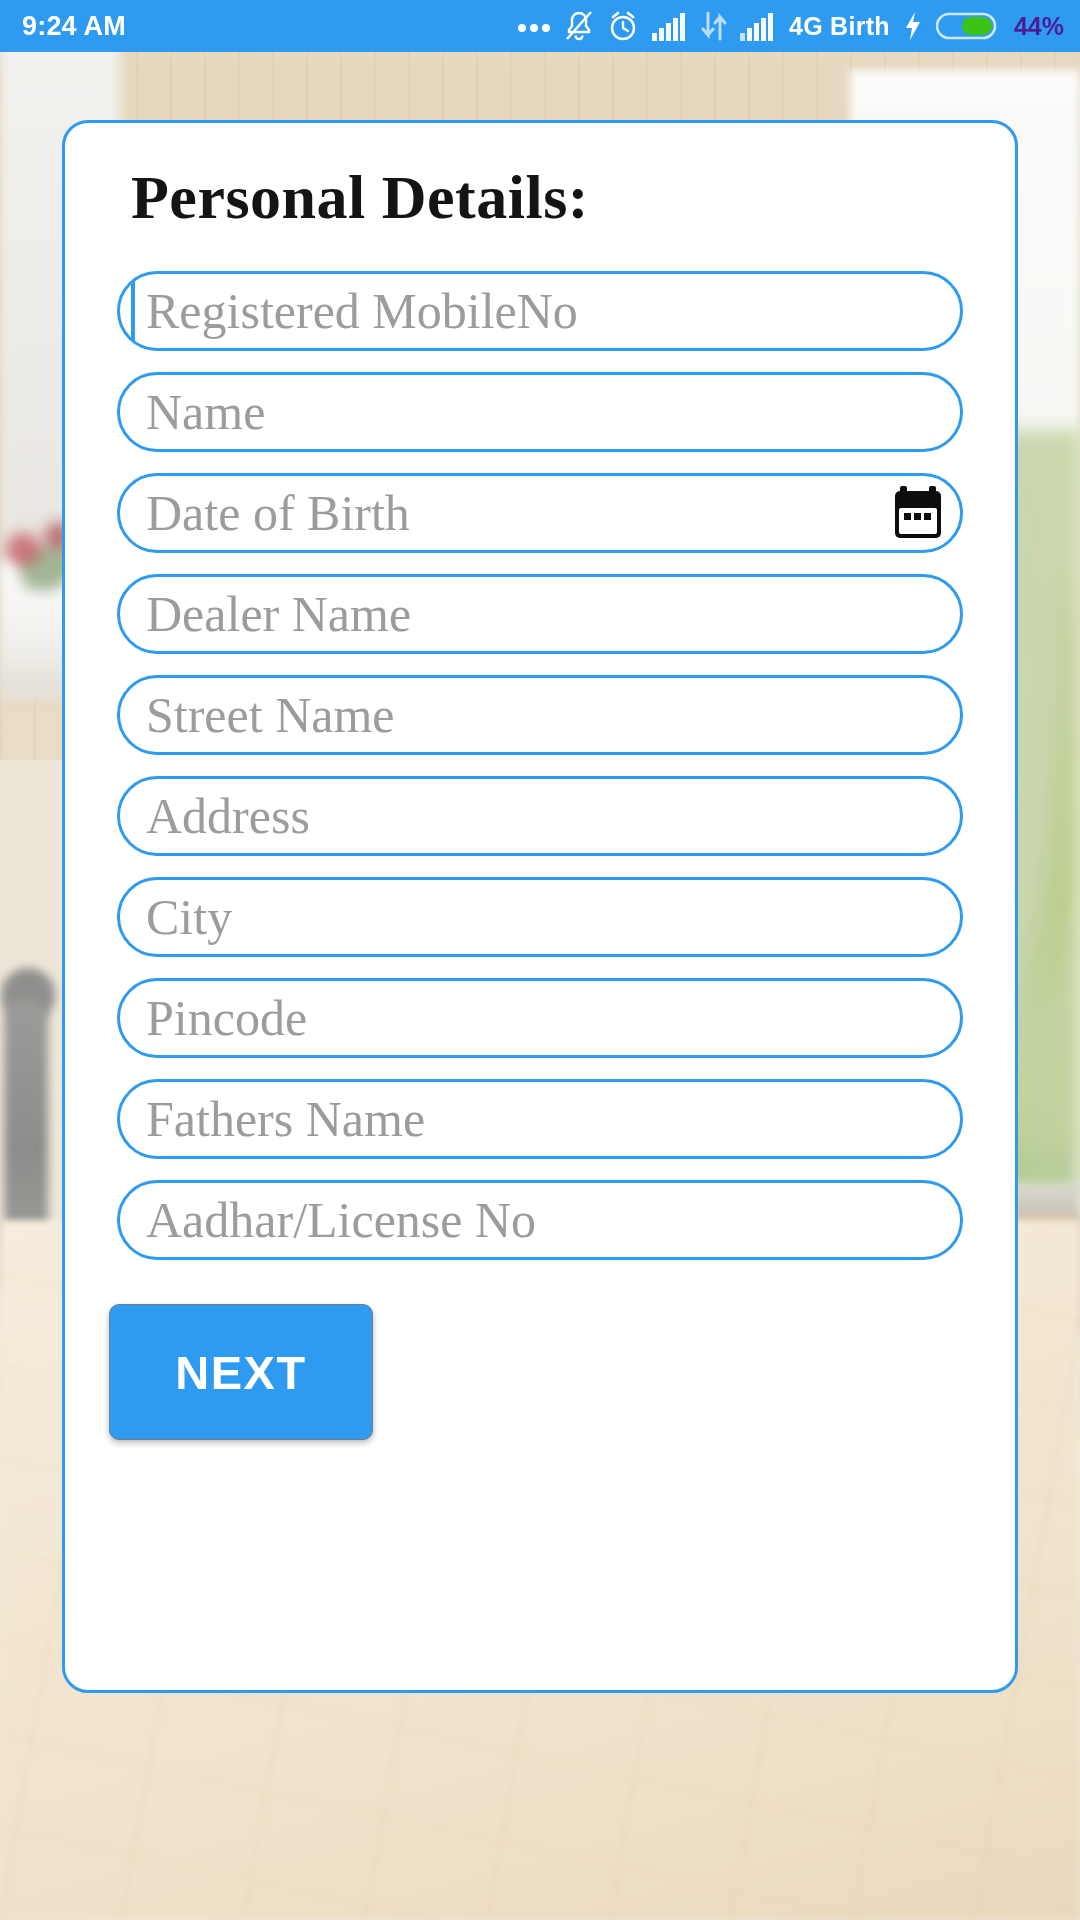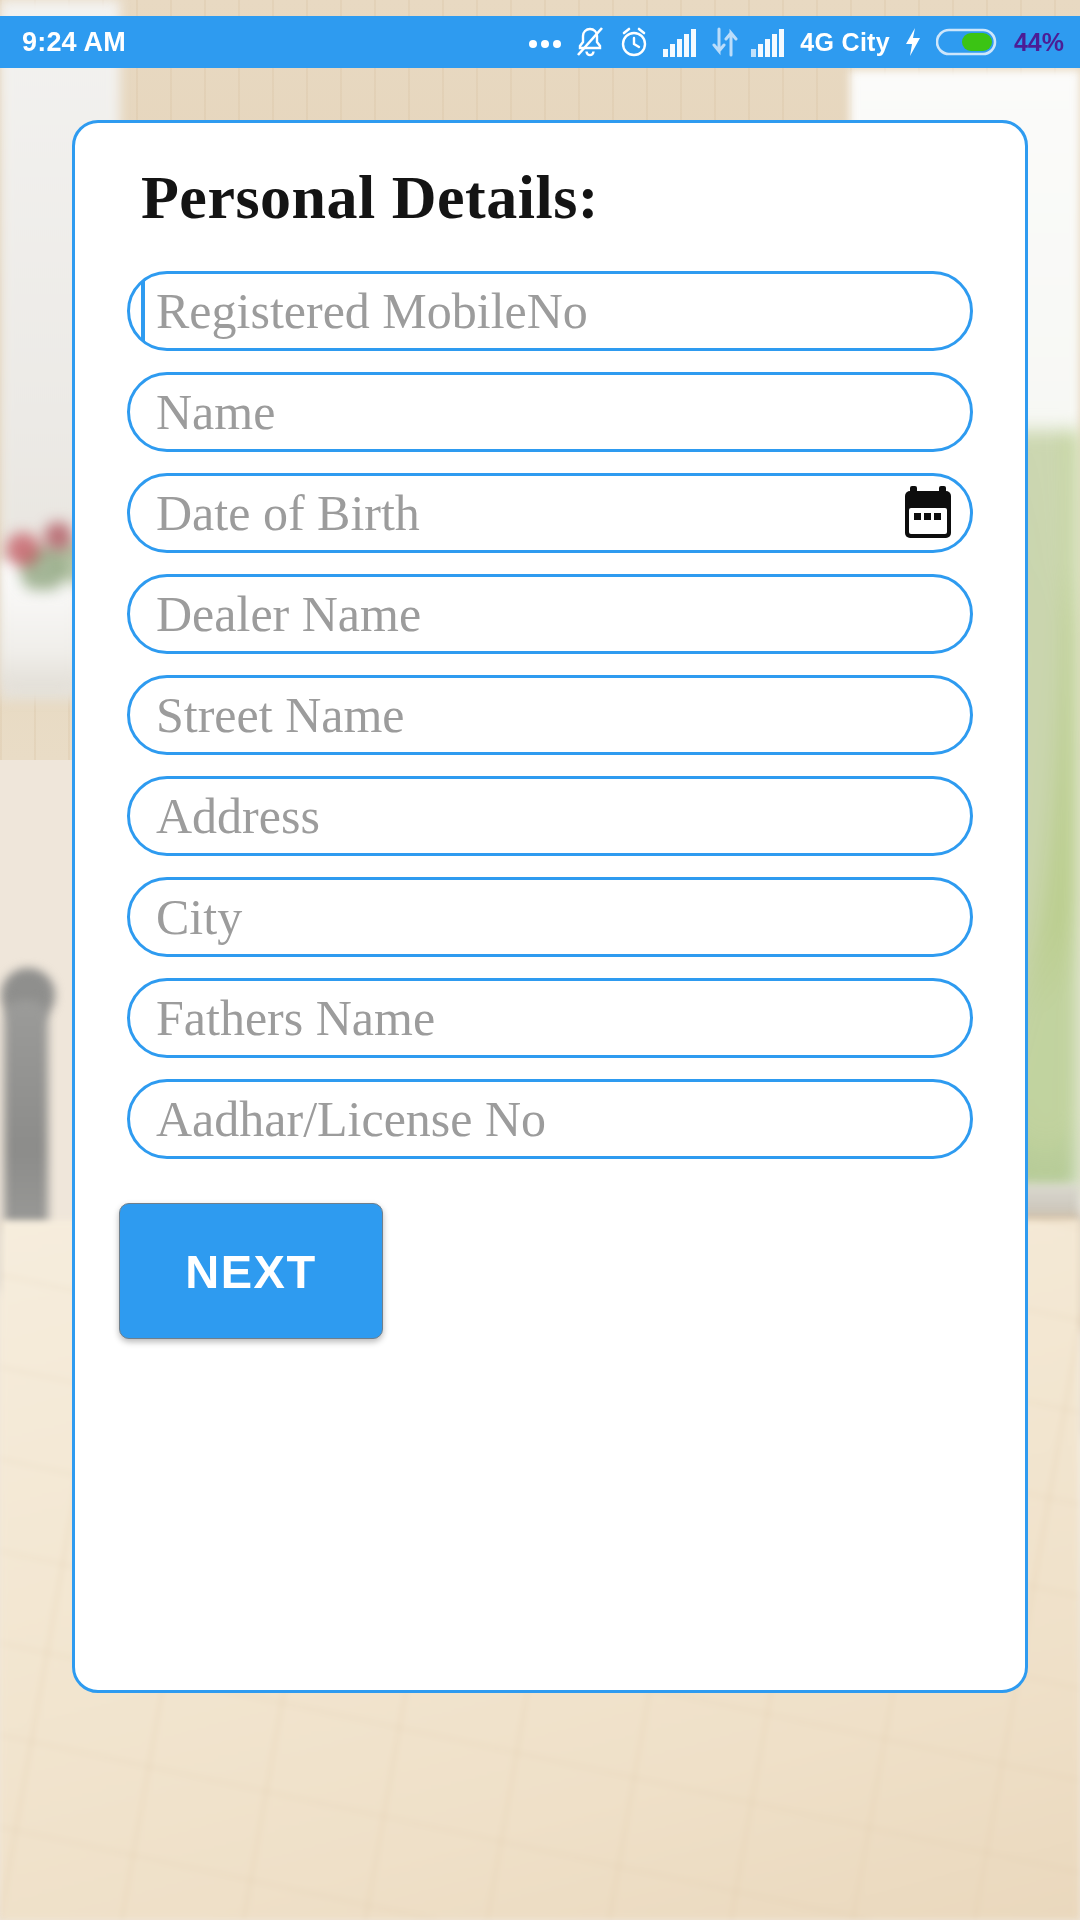--- a/index.html
+++ b/index.html
@@ -138,21 +138,21 @@
     left: 600px; bottom: 380px; width: 330px; height: 220px;
     background: linear-gradient(170deg,#8e918c 0%, #7d807b 55%, #6f726d 100%);
     transform: skewX(-16deg) skewY(3deg);
     filter: blur(7px);
     opacity: 0.95;
   }
 
   
   #status-bar {
     position: absolute;
-    left: 0; top: 16px;
+    left: 0; top: 0;
     width: 1080px; height: 52px;
     background: #2E9BF0;
     display: flex;
     align-items: center;
     padding: 0 16px 0 22px;
     z-index: 50;
   }
   #status-time {
     color: #ffffff;
     font-size: 27px;
@@ -176,21 +176,21 @@
   #status-battery-pct {
     color: #4c1d95;
     font-size: 25px;
     font-weight: bold;
     margin-left: 3px;
   }
 
   
   #form-card {
     position: absolute;
-    left: 72px;
+    left: 62px;
     top: 120px;
     width: 956px;
     height: 1573px;
     background: #ffffff;
     border: 3px solid #2E9BF0;
     border-radius: 26px;
     z-index: 20;
     padding: 34px 44px 0 44px;
   }
 
@@ -353,21 +353,21 @@
       <span class="sicon">
         <svg width="36" height="30" viewBox="0 0 36 30">
           <rect x="0" y="22" width="5" height="8" fill="#ffffff" opacity="0.7"></rect>
           <rect x="7" y="17" width="5" height="13" fill="#ffffff" opacity="0.95"></rect>
           <rect x="14" y="12" width="5" height="18" fill="#ffffff" opacity="0.95"></rect>
           <rect x="21" y="7" width="5" height="23" fill="#ffffff" opacity="0.95"></rect>
           <rect x="28" y="2" width="5" height="28" fill="#ffffff" opacity="0.95"></rect>
         </svg>
       </span>
 
-      <span id="status-net-label">4G City</span>
+      <span id="status-net-label">4G Birth</span>
 
       <span class="sicon">
         <svg width="20" height="30" viewBox="0 0 20 30">
           <path d="M12 1 L3 17 L9 17 L7 29 L17 11 L10 11 Z" fill="#ffffff"></path>
         </svg>
       </span>
 
       <span class="sicon">
         <svg width="62" height="30" viewBox="0 0 62 30">
           <rect x="1" y="3" width="58" height="24" rx="12" ry="12" fill="none" stroke="#CDE6FB" stroke-width="2.6"></rect>
@@ -418,20 +418,23 @@
       </div>
 
       <div class="field-row">
         <input class="field-input" type="text" placeholder="Address" style="">
       </div>
 
       <div class="field-row">
         <input class="field-input" type="text" placeholder="City" style="">
       </div>
 
+      <div class="field-row">
+        <input class="field-input" type="text" placeholder="Pincode" style="">
+      </div>
 
       <div class="field-row">
         <input class="field-input" type="text" placeholder="Fathers Name" style="">
       </div>
 
       <div class="field-row">
         <input class="field-input" type="text" placeholder="Aadhar/License No" style="">
       </div>
     </div>
 

